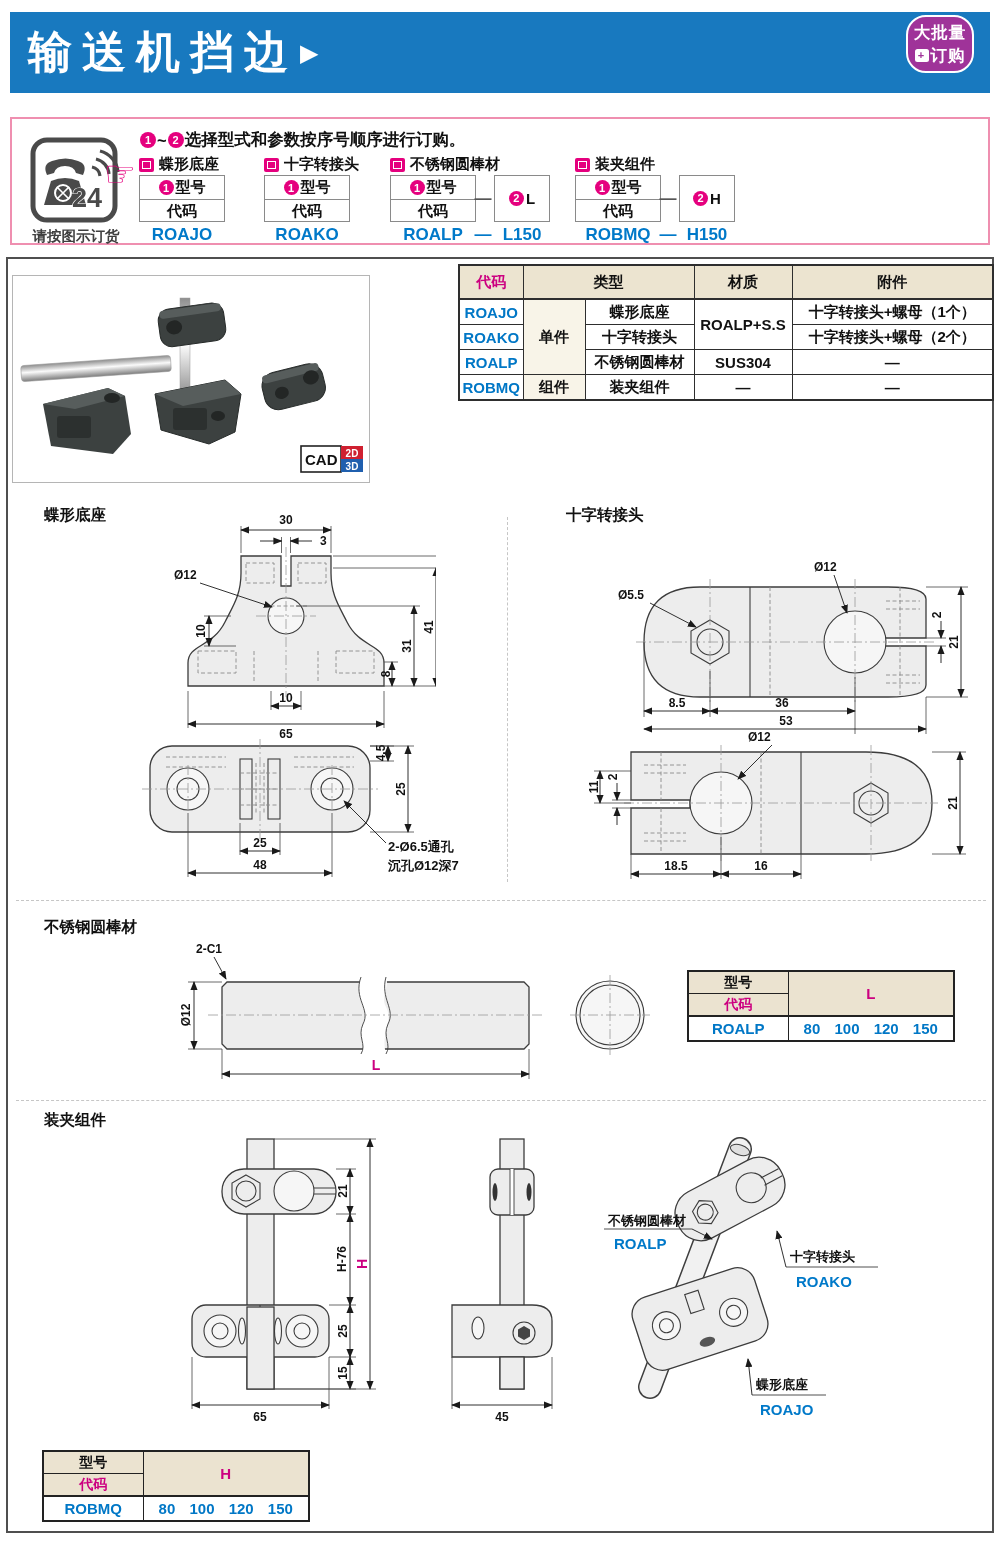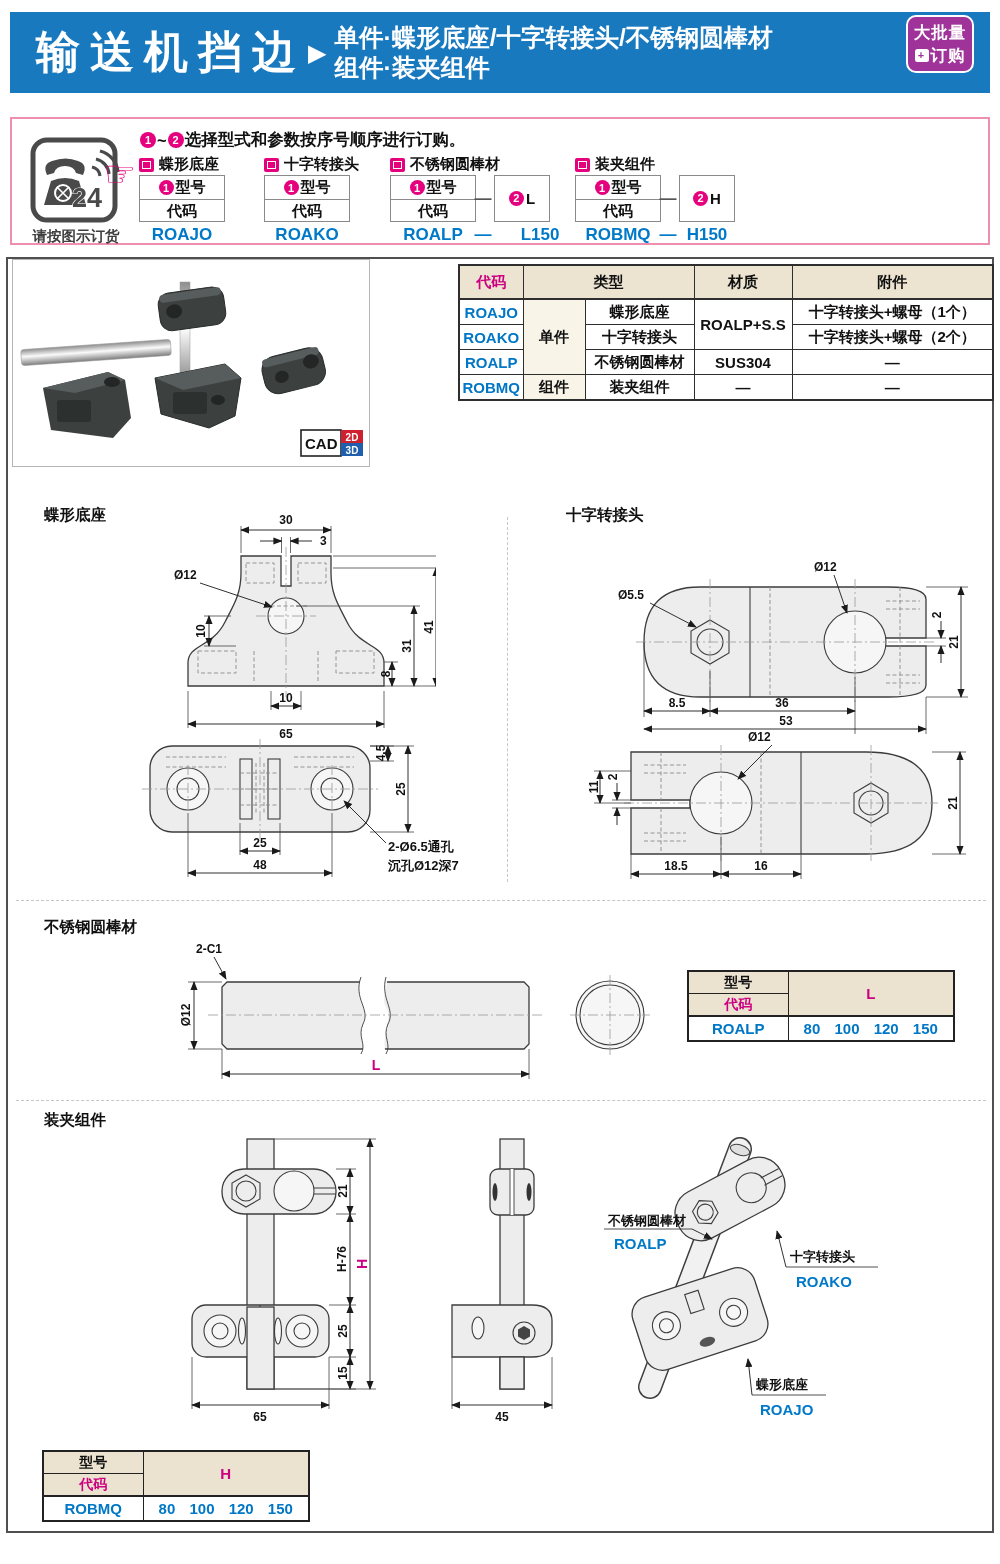--- a/index.html
+++ b/index.html
@@ -1,25 +1,25 @@
 <!DOCTYPE html>
 <html><head>
 <meta charset="utf-8">
 <style>
   html,body{margin:0;padding:0}
   body{width:1000px;height:1564px;position:relative;background:#fff;
        font-family:"Liberation Sans","DejaVu Sans",sans-serif;color:#111}
   .abs{position:absolute}
   
   .hdr{left:10px;top:12px;width:980px;height:81px;background:#1879bf;display:flex;align-items:center}
-  .hdr-title{color:#fff;font-size:44px;font-weight:700;letter-spacing:10px;margin-left:26px;white-space:nowrap}
+  .hdr-title{color:#fff;font-size:44px;font-weight:700;letter-spacing:10px;margin-left:18px;white-space:nowrap}
   .hdr-arrow{color:#fff;font-size:24px;margin:0 8px 0 2px}
   .hdr-sub{color:#fff;font-weight:700;font-size:24.5px;line-height:1.22;white-space:nowrap}
   .badge{left:906px;top:15px;width:68px;height:58px;background:#9f3399;border:2.5px solid #fff;
-         border-radius:10px;box-sizing:border-box;display:flex;flex-direction:column;align-items:center;
+         border-radius:20px;box-sizing:border-box;display:flex;flex-direction:column;align-items:center;
          justify-content:center;gap:1px}
   .badge div{color:#fff;font-weight:700;font-size:16.5px;letter-spacing:1px;display:flex;align-items:center;gap:2px}
   .badge-ic{display:inline-flex;width:14px;height:13px;background:#fff;border-radius:2.5px;color:#9f3399;
             font-size:11px;font-weight:700;align-items:center;justify-content:center;line-height:1}
   
   .obox{left:10px;top:117px;width:980px;height:128px;border:2px solid #ef8fb0;box-sizing:border-box}
   .ocap{left:8px;top:108px;width:112px;text-align:center;font-size:14.5px;font-weight:700;color:#3f3f3f;white-space:nowrap}
   .finger{left:92px;top:34px;font-size:36px;color:#e5007e;font-family:"DejaVu Sans",sans-serif}
   .instr{left:128px;top:10px;display:flex;align-items:center;font-size:16.5px;font-weight:700;gap:1px;white-space:nowrap}
   .mcirc{display:inline-flex;width:16px;height:16px;border-radius:50%;background:#e5007e;color:#fff;
@@ -27,21 +27,21 @@
   .gtitle{display:flex;align-items:center;gap:5px;font-size:15px;font-weight:700;white-space:nowrap}
   .gicon{width:15px;height:14px;background:#e5007e;border-radius:2px;display:inline-block;position:relative;flex:0 0 auto}
   .gicon::after{content:"";position:absolute;left:3px;right:3px;top:3px;bottom:3px;border:1.5px solid #fff}
   .obx{border:1.5px solid #8a8a8a;box-sizing:border-box;background:#fff}
   .obx-r{height:23px;display:flex;align-items:center;justify-content:center;gap:2px;font-size:15px;font-weight:700}
   .obx-r1{border-bottom:1px solid #8a8a8a}
   .ocode{color:#0079c9;font-weight:700;font-size:17px;text-align:center}
   .odash{color:#555;font-weight:700;font-size:17px;text-align:center}
   
   .frame{left:6px;top:257px;width:988px;height:1276px;border:2px solid #4f4f4f;box-sizing:border-box}
-  .photo{left:4px;top:0;width:358px;height:208px;border:1px solid #b5b5b5;box-sizing:border-box}
+  .photo{left:4px;top:16px;width:358px;height:208px;border:1px solid #b5b5b5;box-sizing:border-box}
   .seclbl{font-size:15.5px;font-weight:700;white-space:nowrap}
   .vdash{border-left:1px dashed #c6c6c6;width:0}
   .hdash{border-top:1px dashed #c6c6c6;height:0}
   
   .ptable{border-collapse:collapse;table-layout:fixed;border:2px solid #2e2e2e}
   .ptable td{border:1px solid #2e2e2e;text-align:center;font-weight:700;font-size:15px;padding:0;overflow:hidden;white-space:nowrap}
   .ptable tr.ph td{background:#ece4d0;height:32px;border-bottom-width:2px}
   .ptable tr.pr td{height:24px;background:#fff}
   .pcode{color:#0077c6;font-size:16px}
   .pacc{font-size:13.5px}
@@ -67,24 +67,20 @@
   .dim{stroke:#1a1a1a;stroke-width:.9;fill:none}
   .ext{stroke:#444;stroke-width:.8;fill:none}
   .blue{fill:#0079c9;font-weight:700;font-size:15px}
 </style>
 </head>
 <body>
 
 <div class="abs hdr">
   <span class="hdr-title">输送机挡边</span>
   <span class="hdr-arrow">▶</span>
-  <span class="hdr-sub">
-    <div>单件·蝶形底座/十字转接头/不锈钢圆棒材</div>
-    <div>组件·装夹组件</div>
-  </span>
 </div>
 <div class="abs badge">
   <div>大批量</div>
   <div>
     <span class="badge-ic">+</span>
     <span>订购</span>
   </div>
 </div>
 
 <div class="abs obox">
@@ -148,21 +144,21 @@
   </div>
   <div class="abs odash" style="left:462px;top:70px;width:18px">—</div>
   <div class="abs obx" style="left:482px;top:56px;width:56px;height:47px">
     <div class="obx-r" style="height:44px">
         <span class="mcirc" style="width:15px;height:15px">2</span>
         <span>L</span>
       </div>
   </div>
   <div class="abs ocode" style="left:378px;top:106px;width:86px">ROALP</div>
   <div class="abs ocode" style="left:462px;top:106px;width:18px">—</div>
-  <div class="abs ocode" style="left:500px;top:106px;width:56px">L150</div>
+  <div class="abs ocode" style="left:482px;top:106px;width:56px">L150</div>
 
   <div class="abs gtitle" style="left:563px;top:36px">
     <span class="gicon"></span>
     <span>装夹组件</span>
   </div>
   <div class="abs obx" style="left:563px;top:56px;width:86px;height:47px">
     <div class="obx-r obx-r1">
         <span class="mcirc" style="width:15px;height:15px">1</span>
         <span>型号</span>
       </div>

